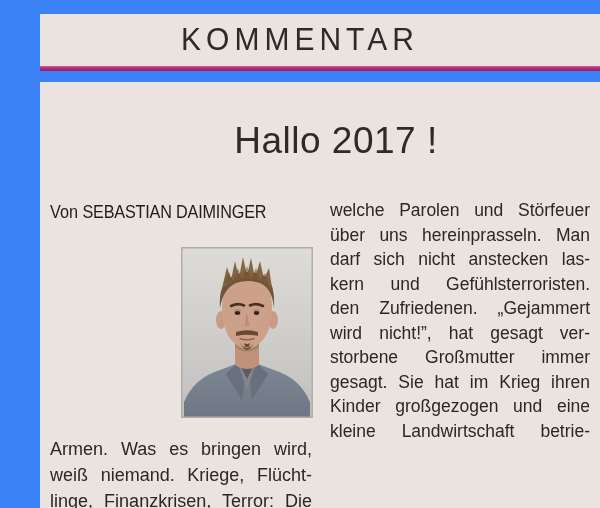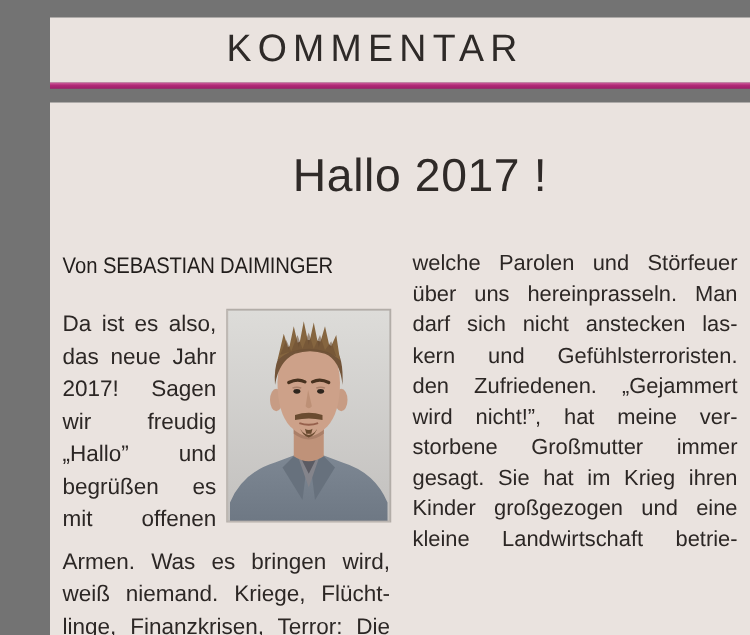--- a/index.html
+++ b/index.html
@@ -4,21 +4,21 @@
 <style>
   :root{
     --accent:#b02a77;
     --surface:#eae3df;
     --ink:#2c2725;
   }
   *{margin:0;padding:0;box-sizing:border-box;}
   html,body{background:#fff;}
   body{font-family:"Liberation Sans","DejaVu Sans",sans-serif;color:var(--ink);}
   .page{
-    position:relative;width:600px;height:508px;background:#737373;
+    position:relative;width:600px;height:508px;background:#3b82f6;
     overflow:hidden;margin:0;
   }
   
   .kicker-band{
     position:absolute;left:40px;top:14px;width:560px;height:52px;
     background:var(--surface);
   }
   .kicker{
     display:block;width:100%;text-align:center;line-height:52px;
     font-size:30px;font-weight:300;letter-spacing:5px;color:#2e2a28;
@@ -129,43 +129,34 @@
         <path d="M54 84 Q65 80.5 76 84 L76 88 Q65 85.5 54 88 Z" fill="#6a4b30"></path>
 
         <path d="M57.5 90.5 Q65 93 72.5 90.5" stroke="#96604c" stroke-width="1.6" fill="none"></path>
 
         <path d="M57 92 Q60 101 65 102 Q70 101 73 92 Q71 99 65 100 Q59 99 57 92 Z" fill="#6a4b30"></path>
         <path d="M62 95 Q65 97 68 95 L67 99 L63 99 Z" fill="#6a4b30"></path>
         <rect x="0" y="0" width="130" height="169" fill="none" stroke="#b3ada8" stroke-width="1"></rect>
       </svg>
     </figure>
 
-    <div class="col-narrow">
-      <div class="textline">Da ist es also,</div>
-      <div class="textline">das neue Jahr</div>
-      <div class="textline">2017! Sagen</div>
-      <div class="textline">wir freudig</div>
-      <div class="textline">„Hallo” und</div>
-      <div class="textline">begrüßen es</div>
-      <div class="textline">mit offenen</div>
-    </div>
 
     <div class="col-wide">
       <div class="textline">Armen. Was es bringen wird,</div>
       <div class="textline">weiß niemand. Kriege, Flücht-</div>
       <div class="textline">linge, Finanzkrisen, Terror: Die</div>
     </div>
 
     <div class="col-right">
       <div class="textline">welche Parolen und Störfeuer</div>
       <div class="textline">über uns hereinprasseln. Man</div>
       <div class="textline">darf sich nicht anstecken las-</div>
       <div class="textline">kern und Gefühlsterroristen.</div>
       <div class="textline">den Zufriedenen. „Gejammert</div>
-      <div class="textline">wird nicht!”, hat meine ver-</div>
+      <div class="textline">wird nicht!”, hat gesagt ver-</div>
       <div class="textline">storbene Großmutter immer</div>
       <div class="textline">gesagt. Sie hat im Krieg ihren</div>
       <div class="textline">Kinder großgezogen und eine</div>
       <div class="textline">kleine Landwirtschaft betrie-</div>
     </div>
 
   </div>
 </div>
 
 </body></html>

